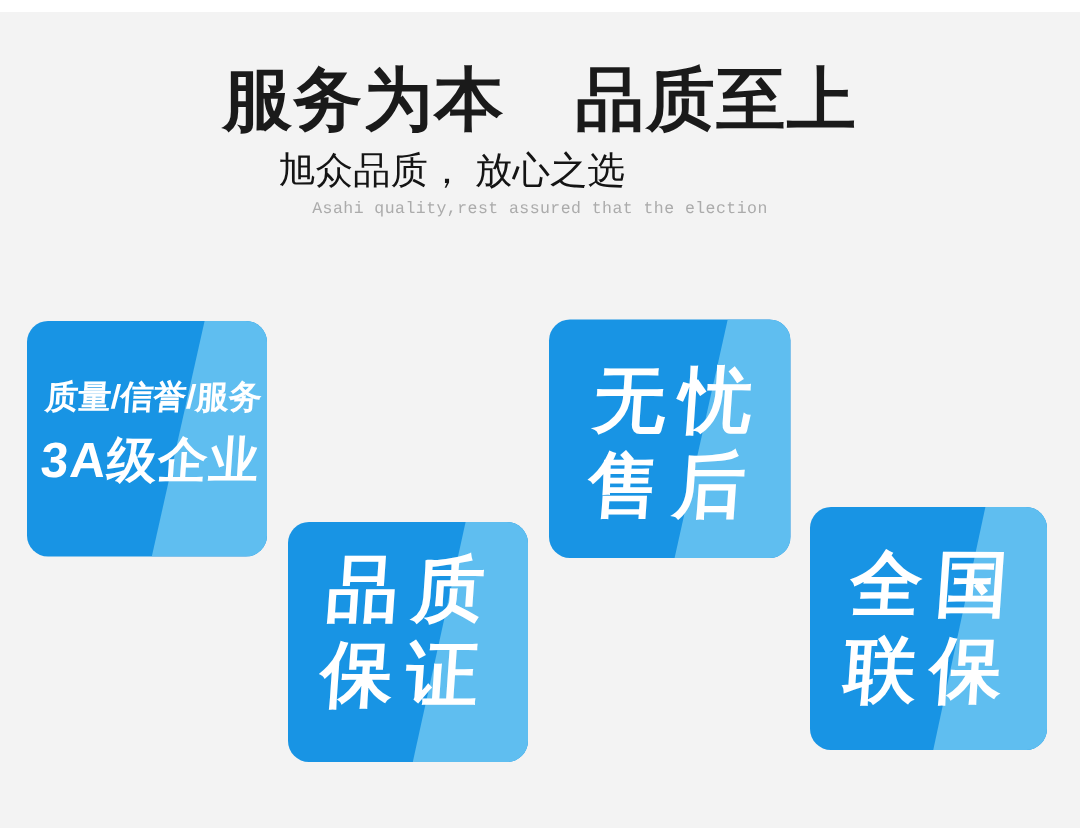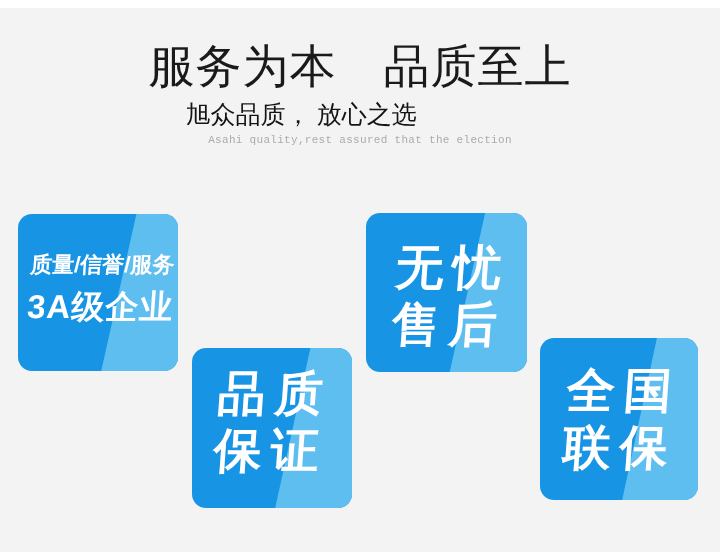--- a/index.html
+++ b/index.html
@@ -13,21 +13,21 @@
   .canvas{
     position:absolute;left:0;top:8px;width:720px;height:544px;
     background:#f3f3f3;
   }
 
   
   .main-title{
     position:absolute;left:0;top:40px;width:720px;
     text-align:center;
     font-size:46px;line-height:1.15;
-    font-weight:400;
+    font-weight:700;
     letter-spacing:1px;
     color:#1a1a1a;
     white-space:pre;
   }
   .subtitle-cn{
     position:absolute;left:0;top:100px;width:602px;
     text-align:center;
     font-family:"Liberation Serif","DejaVu Serif",serif;
     font-size:25px;line-height:1.2;
     color:#141414;

